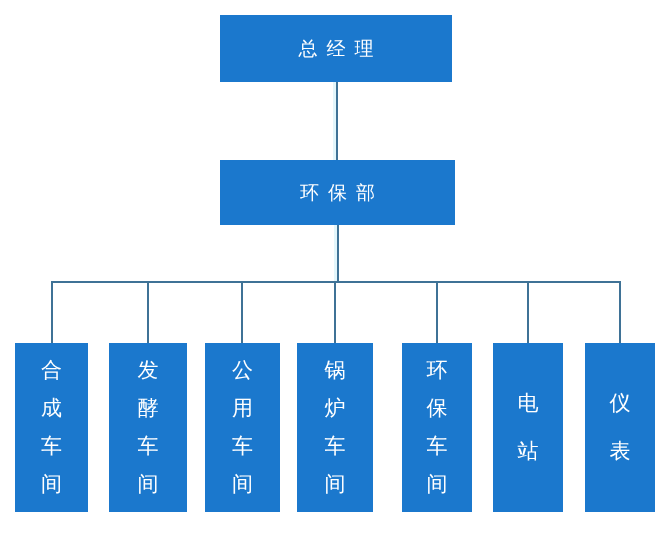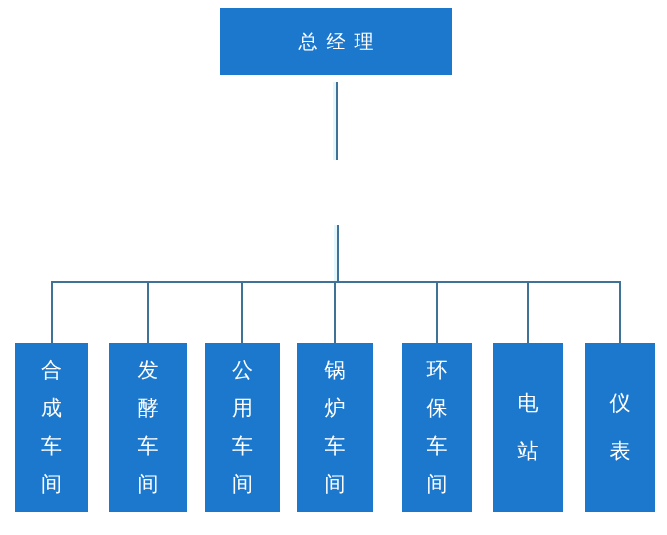--- a/index.html
+++ b/index.html
@@ -60,22 +60,23 @@
   <div class="line" style="left:51px; top:281px; width:570px; height:2px;"></div>
 
   <div class="line" style="left:51px;  top:281px; width:2px; height:64px;"></div>
   <div class="line" style="left:147px; top:281px; width:2px; height:64px;"></div>
   <div class="line" style="left:241px; top:281px; width:2px; height:64px;"></div>
   <div class="line" style="left:334px; top:281px; width:2px; height:64px;"></div>
   <div class="line" style="left:436px; top:281px; width:2px; height:64px;"></div>
   <div class="line" style="left:527px; top:281px; width:2px; height:64px;"></div>
   <div class="line" style="left:619px; top:281px; width:2px; height:64px;"></div>
 
-  <div class="node hbox" style="left:220px; top:8px; width:232px; height:67px;">总经理</div>
+  <div class="node hbox" style="left:220px; top:15px; width:232px; height:67px;">总经理</div>
 
+  <div class="node hbox" style="left:220px; top:160px; width:235px; height:65px;">环保部</div>
 
   <div class="node vbox vtext" style="left:15px;  top:343px; width:73px; height:169px;">
       <span>合</span>
       <span>成</span>
       <span>车</span>
       <span>间</span>
     </div>
 
   <div class="node vbox vtext" style="left:109px; top:343px; width:78px; height:169px;">
       <span>发</span>

